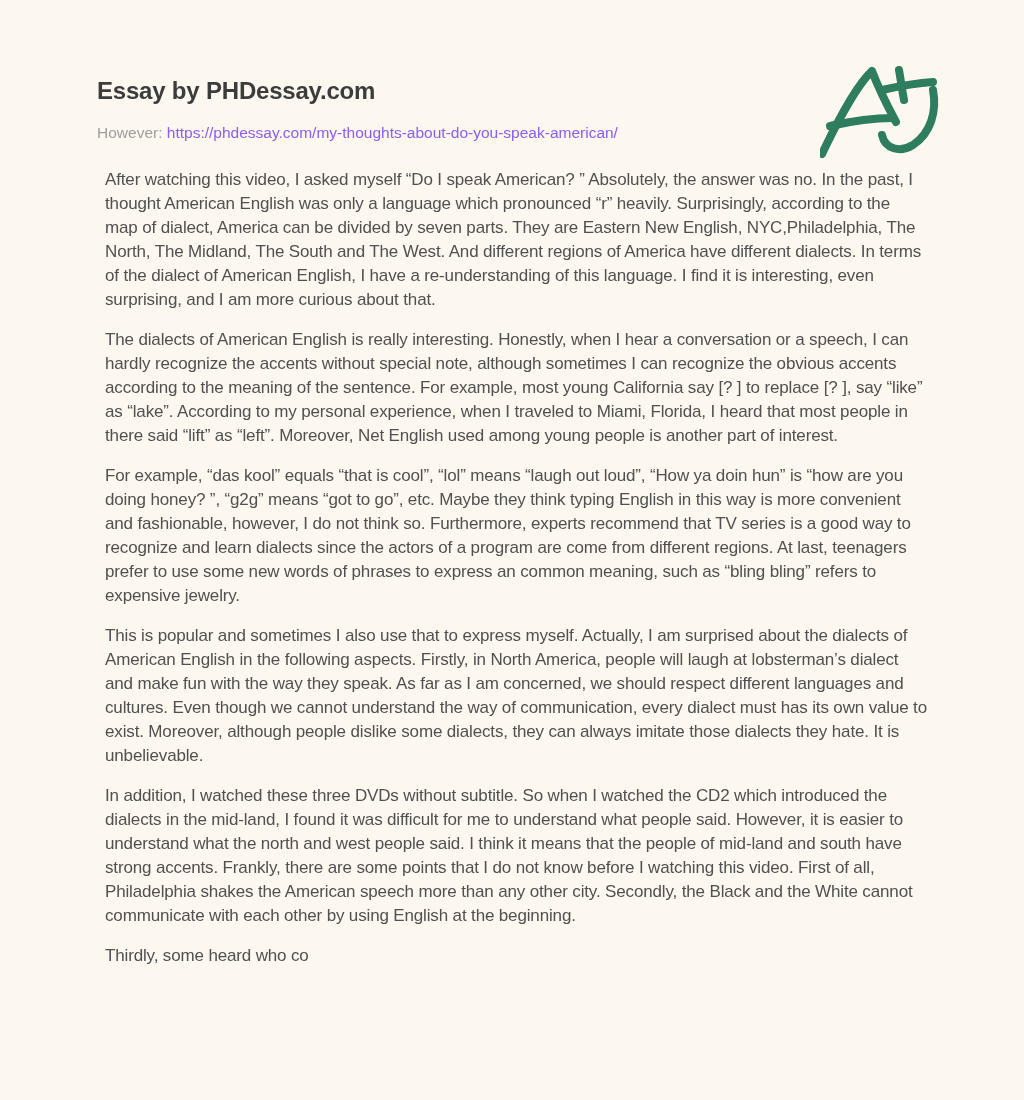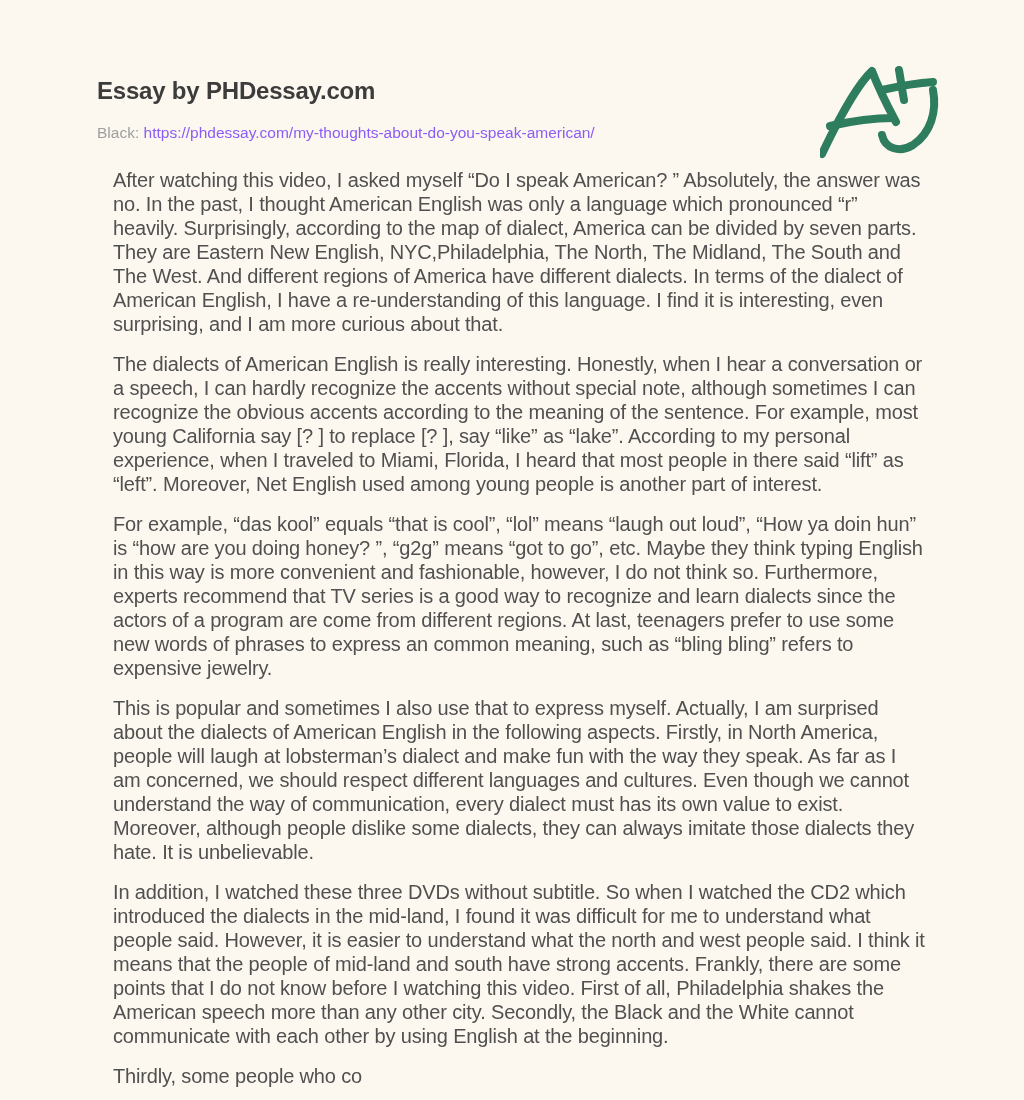--- a/index.html
+++ b/index.html
@@ -51,52 +51,52 @@
   .essay-title {
     margin-top: 83px;
     font-size: 30px;
     line-height: 36px;
     font-weight: 700;
     color: #2A2A2A;
     letter-spacing: -0.3px;
   }
   .essay-body { margin-top: 25px; }
   .essay-body p {
-    font-size: 20px;
+    font-size: 17px;
     line-height: 24px;
     color: #505050;
     letter-spacing: -0.15px;
-    margin: 0 0 16px 16px;
+    margin: 0 0 16px 8px;
   }
 </style>
 </head>
 <body>
 
 <div class="page">
 
   <svg class="logo" viewBox="0 0 122 94" aria-hidden="true">
     <path d="M2,88 C18,54 38,18 52,5 C58,21 68,41 76,56"></path>
     <path d="M10,60 C32,55 52,52 73,52"></path>
     <path d="M79,4 C81,15 82,24 84,34"></path>
     <path d="M62,24 C80,20 97,17 113,16"></path>
     <path d="M113,24 C117,45 111,67 93,79 C80,87 65,83 62,69"></path>
   </svg>
 
   <div class="content">
     <div class="site-header">
       <div class="site-title">Essay by PHDessay.com</div>
       <div class="source-line">
-        <span class="source-label">Black:</span>
+        <span class="source-label">However:</span>
         <a class="source-link" href="#">https://phdessay.com/my-thoughts-about-do-you-speak-american/</a>
       </div>
     </div>
 
 
     <div class="essay-body">
       <p>After watching this video, I asked myself “Do I speak American? ” Absolutely, the answer was no. In the past, I thought American English was only a language which pronounced “r” heavily. Surprisingly, according to the map of dialect, America can be divided by seven parts. They are Eastern New English, NYC,Philadelphia, The North, The Midland, The South and The West. And different regions of America have different dialects. In terms of the dialect of American English, I have a re-understanding of this language. I find it is interesting, even surprising, and I am more curious about that.</p>
       <p>The dialects of American English is really interesting. Honestly, when I hear a conversation or a speech, I can hardly recognize the accents without special note, although sometimes I can recognize the obvious accents according to the meaning of the sentence. For example, most young California say [? ] to replace [? ], say “like” as “lake”. According to my personal experience, when I traveled to Miami, Florida, I heard that most people in there said “lift” as “left”. Moreover, Net English used among young people is another part of interest.</p>
       <p>For example, “das kool” equals “that is cool”, “lol” means “laugh out loud”, “How ya doin hun” is “how are you doing honey? ”, “g2g” means “got to go”, etc. Maybe they think typing English in this way is more convenient and fashionable, however, I do not think so. Furthermore, experts recommend that TV series is a good way to recognize and learn dialects since the actors of a program are come from different regions. At last, teenagers prefer to use some new words of phrases to express an common meaning, such as “bling bling” refers to expensive jewelry.</p>
       <p>This is popular and sometimes I also use that to express myself. Actually, I am surprised about the dialects of American English in the following aspects. Firstly, in North America, people will laugh at lobsterman’s dialect and make fun with the way they speak. As far as I am concerned, we should respect different languages and cultures. Even though we cannot understand the way of communication, every dialect must has its own value to exist. Moreover, although people dislike some dialects, they can always imitate those dialects they hate. It is unbelievable.</p>
       <p>In addition, I watched these three DVDs without subtitle. So when I watched the CD2 which introduced the dialects in the mid-land, I found it was difficult for me to understand what people said. However, it is easier to understand what the north and west people said. I think it means that the people of mid-land and south have strong accents. Frankly, there are some points that I do not know before I watching this video. First of all, Philadelphia shakes the American speech more than any other city. Secondly, the Black and the White cannot communicate with each other by using English at the beginning.</p>
-      <p>Thirdly, some people who co</p>
+      <p>Thirdly, some heard who co</p>
     </div>
   </div>
 </div>
 
 </body></html>

